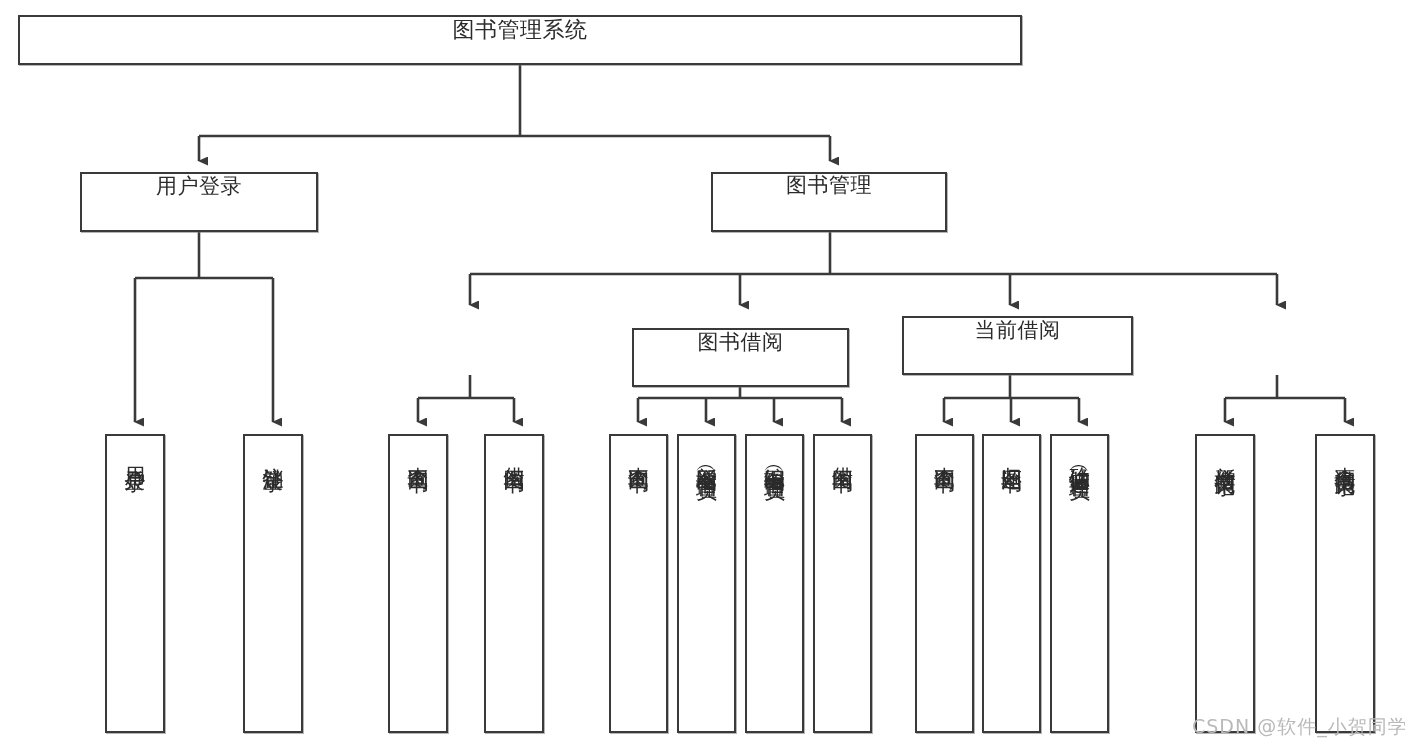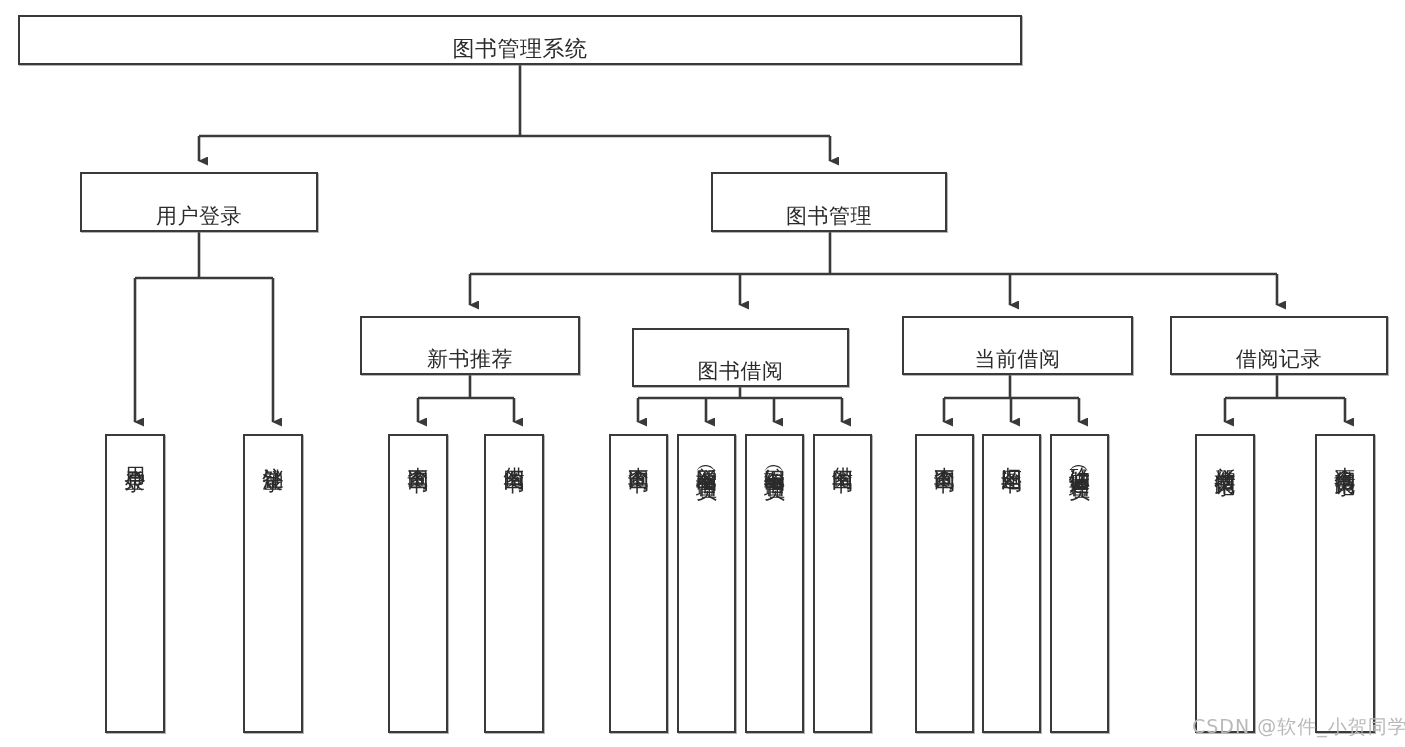--- a/index.html
+++ b/index.html
@@ -25,21 +25,21 @@
     width: 1405px;
     height: 747px;
     pointer-events: none;
   }
   .node {
     position: absolute;
     box-sizing: border-box;
     background: #ffffff;
     border: 2px solid #3a3a3a;
     display: flex;
-    align-items: flex-end;
+    align-items: flex-start;
     justify-content: center;
     color: #2b2b2b;
     box-shadow: 1px 1px 0 rgba(120,120,120,0.55);
   }
   .node-label {
     display: block;
     text-align: center;
     line-height: 1.22;
     color: #2b2b2b;
     white-space: nowrap;
@@ -130,35 +130,29 @@
     </g>
   </svg>
 
   <div class="node horizontal root" style="left:18px; top:15px; width:1004px; height:50px;">
     <span class="node-label">图书管理系统</span>
   </div>
 
   <div class="node horizontal" style="left:80px; top:172px; width:238px; height:60px;">
     <span class="node-label">用户登录</span>
   </div>
-  <div class="node horizontal" style="left:711px; top:172px; width:236px; height:60px;">
+  <div class="node horizontal" style="left:711px; top:172px; width:236px; height:60px;font-family:Liberation Mono, monospace;">
     <span class="node-label">图书管理</span>
   </div>
 
-  <div class="node horizontal" style="left:360px; top:316px; width:220px; height:59px;">
-    <span class="node-label">新书推荐</span>
-  </div>
   <div class="node horizontal" style="left:632px; top:316px; width:217px; height:59px;margin-top:12px;">
     <span class="node-label">图书借阅</span>
   </div>
   <div class="node horizontal" style="left:902px; top:316px; width:231px; height:59px;">
     <span class="node-label">当前借阅</span>
-  </div>
-  <div class="node horizontal" style="left:1170px; top:316px; width:218px; height:59px;">
-    <span class="node-label">借阅记录</span>
   </div>
 
   <div class="node vertical" style="left:105px; top:434px; width:60px; height:299px;">
     <span class="node-label">用户登录</span>
   </div>
   <div class="node vertical" style="left:243px; top:434px; width:60px; height:299px;">
     <span class="node-label">注销登录</span>
   </div>
 
   <div class="node vertical" style="left:388px; top:434px; width:60px; height:299px;">

